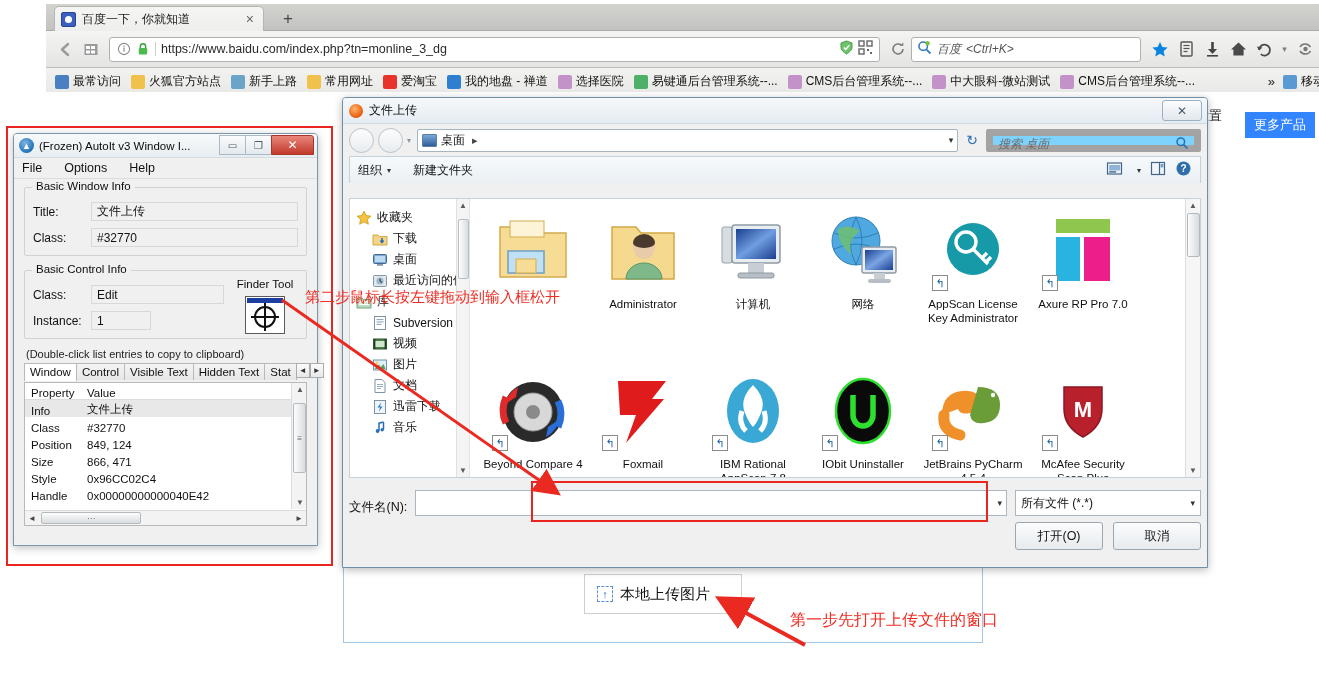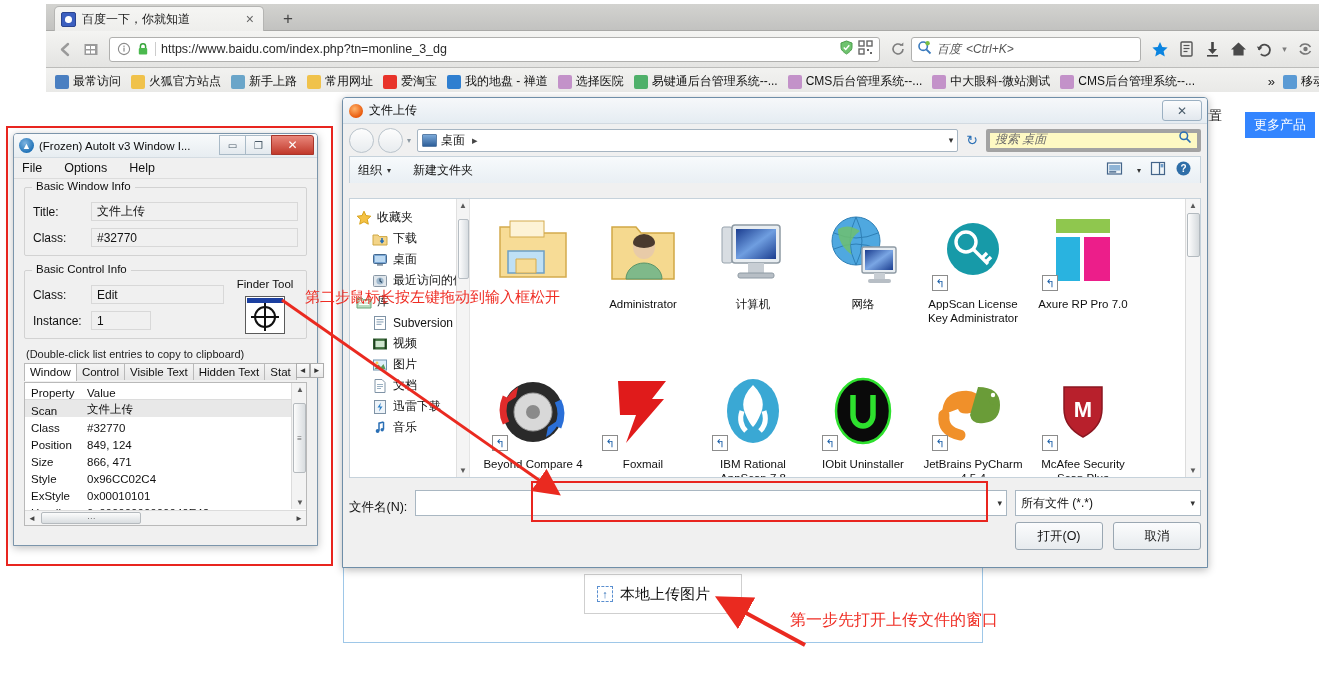--- a/index.html
+++ b/index.html
@@ -153,22 +153,22 @@
   .fd-crumb-ico {
     width: 15px; height: 13px; flex: 0 0 15px; margin-right: 4px;
     background: linear-gradient(to bottom, #7aa8d8, #2e5f99);
     border: 1px solid #5b7fa8; border-radius: 1px;
   }
   .fd-crumb-text { font-size: 12px; color: #111; }
   .fd-crumb-sep { font-size: 11px; color: #444; margin-left: 7px; }
   .fd-crumb-caret { margin-left: auto; font-size: 9px; color: #333; }
   .fd-refresh { flex: 0 0 auto; color: #2a6fb5; font-size: 14px; padding: 0 4px; cursor: pointer; }
   .fd-search {
-    flex: 0 0 215px; height: 23px; background: #fef9c3; border: 4px solid #a3a3a3; border-radius: 2px;
-    display: flex; align-items: flex-end; padding: 0 5px;
+    flex: 0 0 215px; height: 23px; background: #7dd3fc; border: 7px solid #a3a3a3; border-radius: 2px;
+    display: flex; align-items: flex-start; padding: 0 5px;
   }
   .fd-search-ph { font-size: 12px; color: #6b6b6b; font-style: italic; flex: 1; }
 
   .fd-toolbar {
     height: 27px; margin: 0 6px;
     background: linear-gradient(to bottom, #f7fafc, #e9eff4);
     border: 1px solid #c6d2db; border-bottom: none;
     display: flex; align-items: center; padding: 0 8px;
   }
   .fd-tb-item { font-size: 12px; color: #111; margin-right: 22px; cursor: pointer; display: flex; align-items: center; }
@@ -953,42 +953,38 @@
     </span>
   </div>
 
   <div class="ai-listbox">
     <div id="ai-rows">
         <div class="ai-lrow header">
           <span class="ai-lcol1">Property</span>
           <span class="ai-lcol2">Value</span>
         </div>
         <div class="ai-lrow selected">
-          <span class="ai-lcol1">Scan</span>
+          <span class="ai-lcol1">Info</span>
           <span class="ai-lcol2">文件上传</span>
         </div>
         <div class="ai-lrow">
           <span class="ai-lcol1">Class</span>
           <span class="ai-lcol2">#32770</span>
         </div>
         <div class="ai-lrow">
           <span class="ai-lcol1">Position</span>
           <span class="ai-lcol2">849, 124</span>
         </div>
         <div class="ai-lrow">
           <span class="ai-lcol1">Size</span>
           <span class="ai-lcol2">866, 471</span>
         </div>
         <div class="ai-lrow">
           <span class="ai-lcol1">Style</span>
           <span class="ai-lcol2">0x96CC02C4</span>
-        </div>
-        <div class="ai-lrow">
-          <span class="ai-lcol1">ExStyle</span>
-          <span class="ai-lcol2">0x00010101</span>
         </div>
         <div class="ai-lrow">
           <span class="ai-lcol1">Handle</span>
           <span class="ai-lcol2">0x00000000000040E42</span>
         </div>
       </div>
     <div class="ai-vscroll">
       <span class="sc-arrow" style="top:2px;left:4px;">▲</span>
       <div class="ai-vthumb">≡</div>
       <span class="sc-arrow" style="bottom:2px;left:4px;">▼</span>

